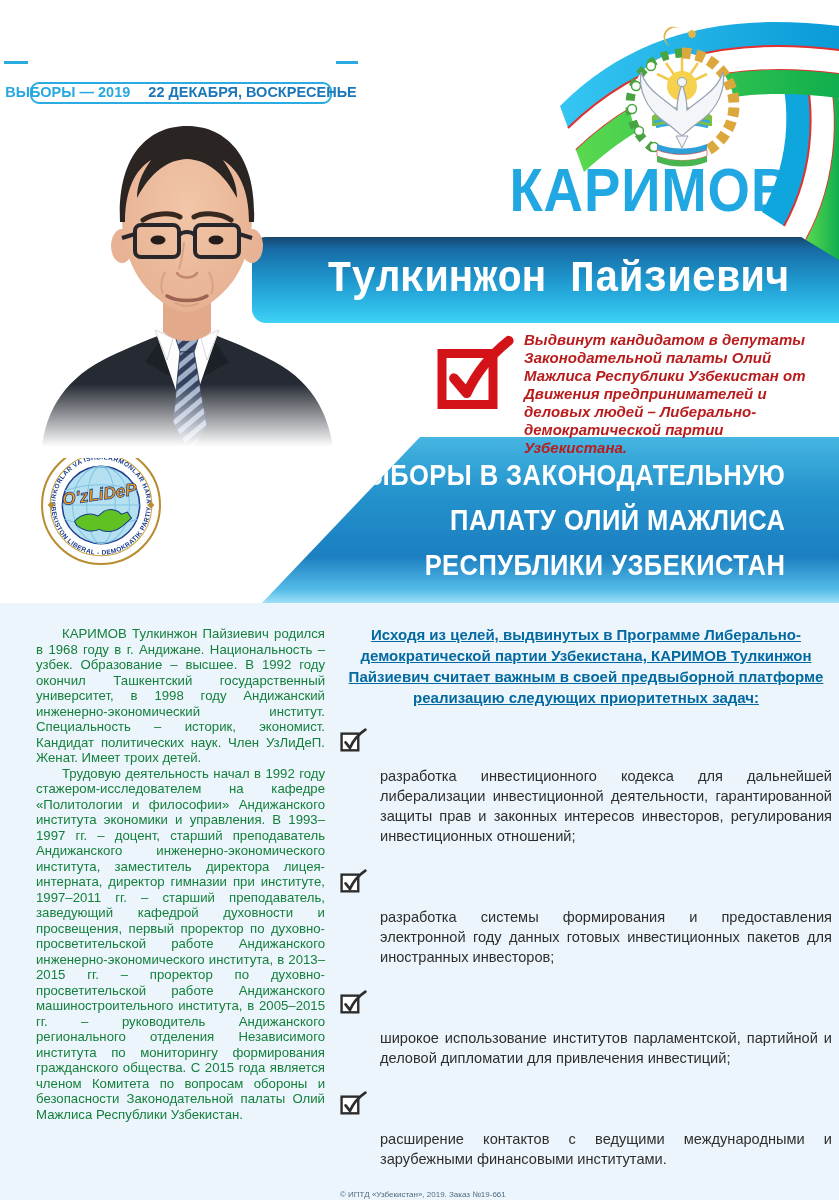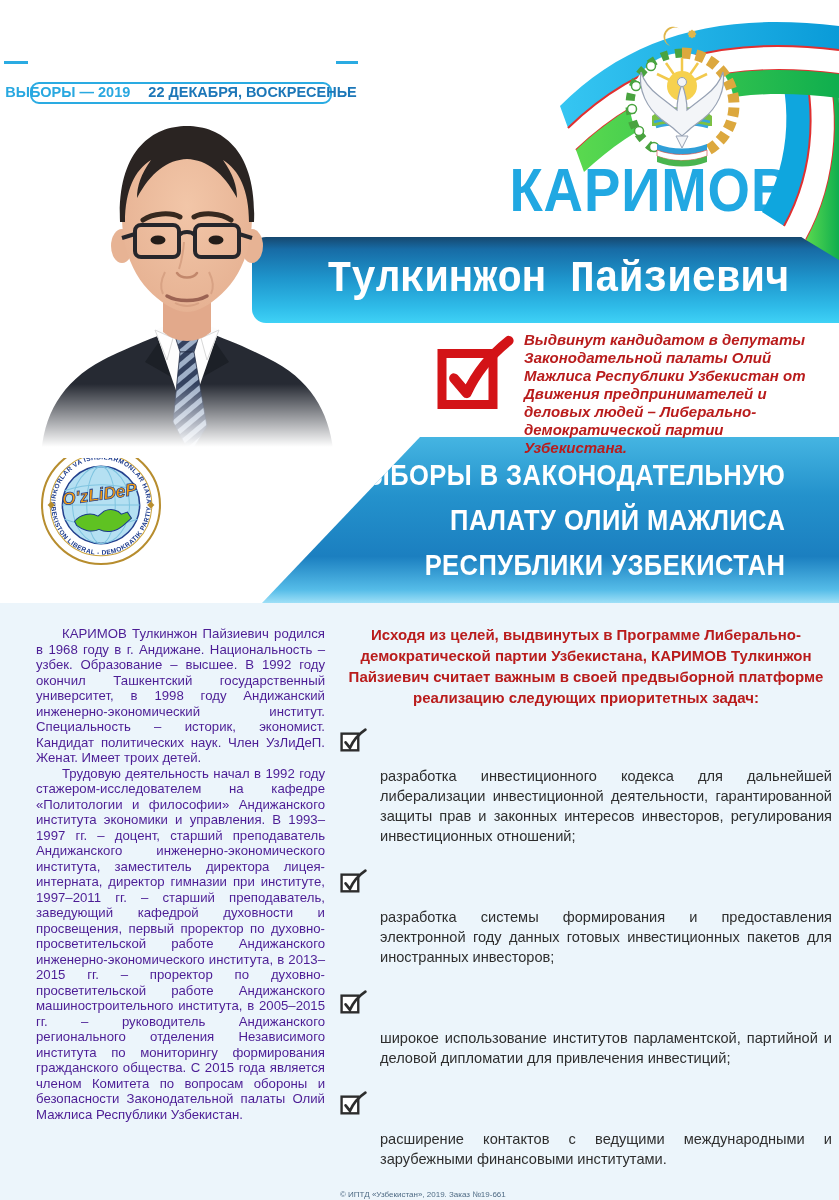--- a/index.html
+++ b/index.html
@@ -39,25 +39,25 @@
             clip-path:polygon(420px 0, 100% 0, 100% 100%, 262px 100%); }
   .banner-text { position:absolute; right:54px; top:16px; text-align:right; color:#fff; font-weight:800;
                  font-size:29px; line-height:45px; letter-spacing:0.5px; transform:scaleX(0.88);
                  transform-origin:100% 0; white-space:nowrap; }
 
   .party-logo { position:absolute; left:40px; top:444px; width:122px; height:122px; z-index:2; }
   .ribbon { position:absolute; right:0; top:0; width:285px; height:265px; z-index:2; }
 
   
   .bio { position:absolute; left:36px; top:626px; width:289px; z-index:1; font-size:13.2px;
-         line-height:15.5px; color:#4c1d95; text-align:justify; }
+         line-height:15.5px; color:#15803d; text-align:justify; }
   .bio p { margin:0; text-indent:26px; }
 
   .rightcol { position:absolute; left:340px; top:624px; width:492px; z-index:1; color:#2e2e2e; }
-  .intro { font-size:15px; font-weight:700; text-align:center; line-height:21px; margin:0 6px 18px 6px; color:#b91c1c; }
+  .intro { font-size:15px; font-weight:700; text-align:center; line-height:21px; margin:0 6px 18px 6px; color:#0369a1;text-decoration:underline; }
   .item  { display:flex; margin-bottom:21px; }
   .item svg { flex:0 0 auto; margin-right:13px; margin-top:1px; overflow:visible; }
   .item .txt { font-size:14.6px; line-height:20px; text-align:justify;margin-top:40px; }
   .reg { font-size:14.6px; line-height:20px; text-align:justify; text-indent:26px; margin:2px 0 0 0; }
   .imprint { font-size:8px; color:#4f6b84; margin-top:8px; }
 </style>
 </head>
 <body>
 
 <div class="page">

